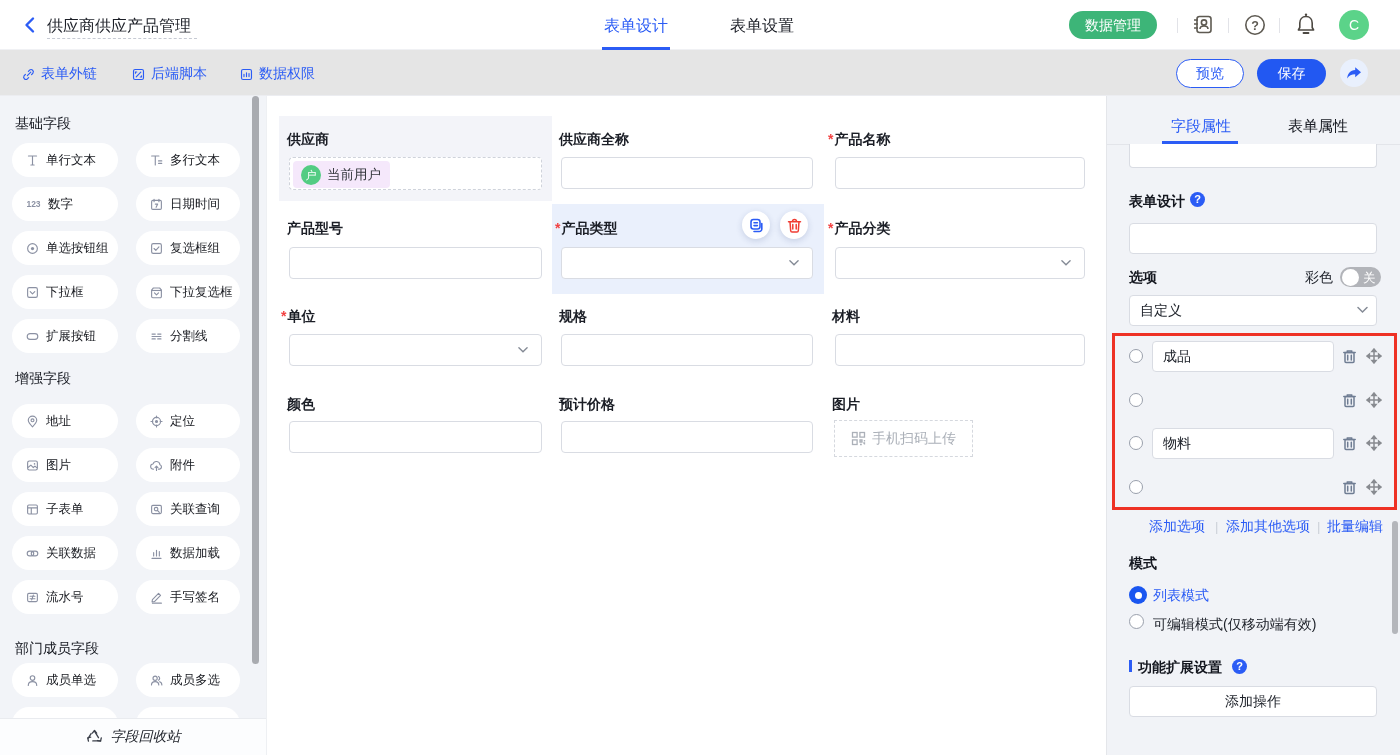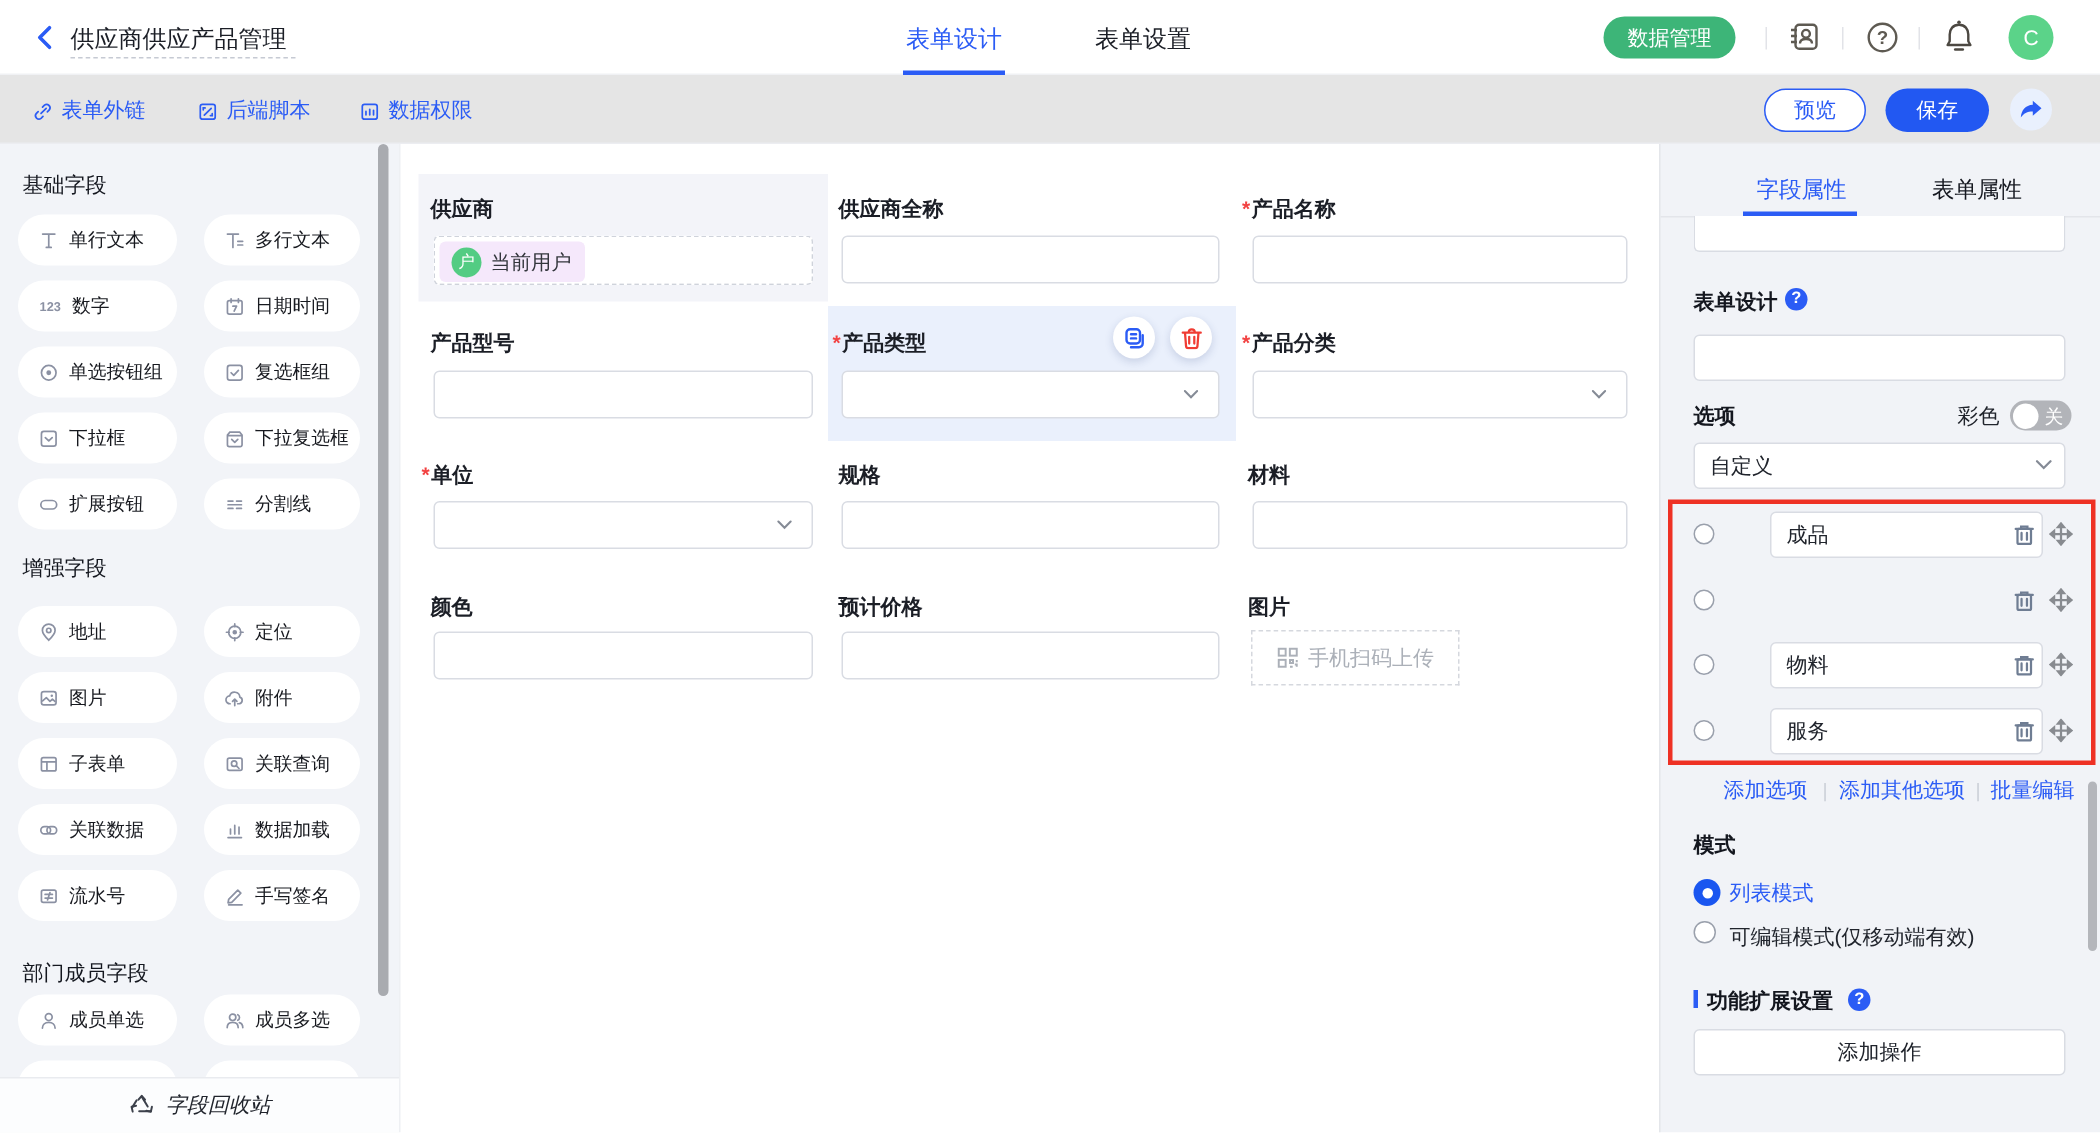--- a/index.html
+++ b/index.html
@@ -48,21 +48,21 @@
 #rpanel { position:absolute; left:1106px; top:96px; width:294px; height:659px; background:#f1f3f7; border-left:1px solid #e4e6ea; }
 .rtab { position:absolute; top:21px; font-size:15px; }
 #rtabline { position:absolute; left:55px; top:45px; width:76px; height:3px; background:#2b5cf5; }
 #rtabsep { position:absolute; left:0; top:48px; width:294px; height:1px; background:#e3e5ea; }
 .rinp { position:absolute; left:22px; width:248px; background:#fff; border:1px solid #d9dce3; border-radius:4px; }
 .rlbl { position:absolute; left:22px; font-size:14px; font-weight:bold; color:#14171f; }
 .qmark { position:absolute; width:15px; height:15px; border-radius:50%; background:#2b5cf5; color:#fff; font-size:11px; font-weight:bold; text-align:center; line-height:15px; }
 #redbox { position:absolute; left:5px; top:237px; width:285px; height:177px; border:3px solid #ee3124; }
 .optrow { position:absolute; left:22px; display:flex; align-items:center; }
 .radio { width:14px; height:14px; border:1px solid #9aa0ac; border-radius:50%; background:#fff; }
-.opt-inp { position:absolute; left:45px; width:182px; height:31px; background:#fff; border:1px solid #d9dce3; border-radius:4px; font-size:14px; color:#20242c; line-height:29px; padding-left:10px;margin-left:28px; }
+.opt-inp { position:absolute; left:45px; width:182px; height:31px; background:#fff; border:1px solid #d9dce3; border-radius:4px; font-size:14px; color:#20242c; line-height:29px; padding-left:10px; }
 .rlink { color:#2b5cf5; font-size:14px; }
 </style>
 </head>
 <body>
 
 <div id="topbar">
   <svg class="abs" style="left:21px;top:16px" width="18" height="18" viewBox="0 0 18 18">
       <path d="M12 2.5 L5.5 9 L12 15.5" fill="none" stroke="#2b5cf5" stroke-width="2.4" stroke-linecap="round" stroke-linejoin="round"></path>
     </svg>
   <div id="title">供应商供应产品管理</div>
@@ -426,21 +426,20 @@
     </svg>
   <svg class="abs" style="left:259px;top:339px" width="16" height="16" viewBox="0 0 16 16">
       <g stroke="#888b90" stroke-width="1.5" fill="#888b90">
         <path d="M8 1 L6 3.4 h4 Z M8 15 L6 12.6 h4 Z M1 8 L3.4 6 v4 Z M15 8 L12.6 6 v4 Z"></path>
         <path d="M8 2.5 v11 M2.5 8 h11" fill="none"></path>
       </g>
     </svg>
   <div class="optrow" style="top:384px">
       <div class="radio"></div>
     </div>
-  <div class="opt-inp" style="top:376px">服务</div>
   <svg class="abs trash-g" style="left:235px;top:384px" width="15" height="15" viewBox="0 0 15 15">
       <g fill="none" stroke="#6f7d93" stroke-width="1.5">
         <path d="M1.8 3.6 h11.4" stroke-linecap="round"></path>
         <path d="M5.4 3.4 V2 h4.2 v1.4"></path>
         <rect x="3" y="3.6" width="9" height="10" rx="1"></rect>
         <path d="M5.7 6.3 v4.6 M9.3 6.3 v4.6" stroke-linecap="round"></path>
       </g>
     </svg>
   <svg class="abs" style="left:259px;top:383px" width="16" height="16" viewBox="0 0 16 16">
       <g stroke="#888b90" stroke-width="1.5" fill="#888b90">

